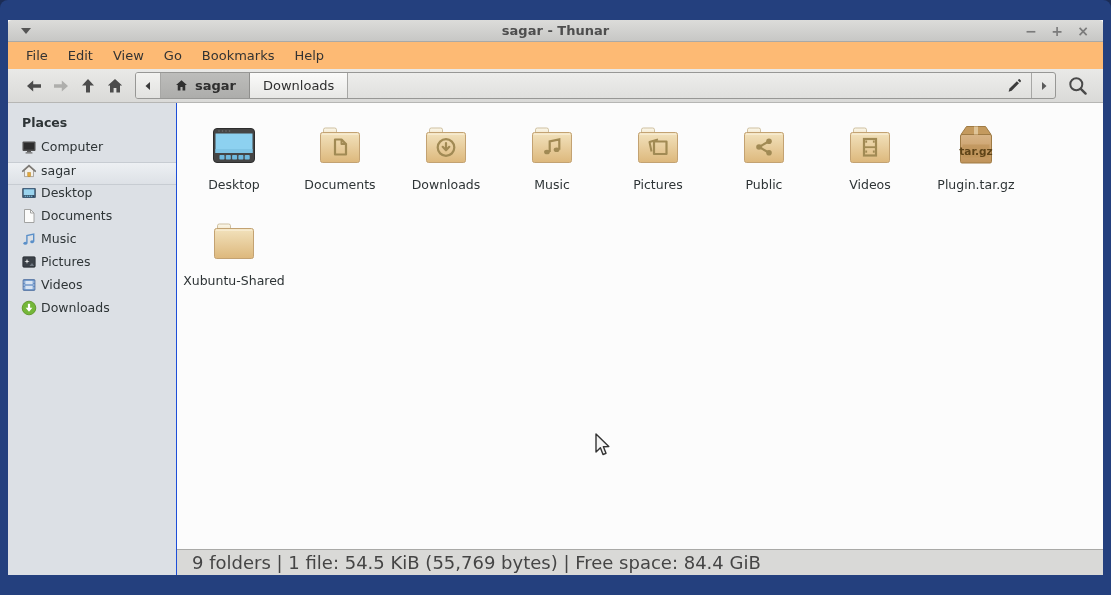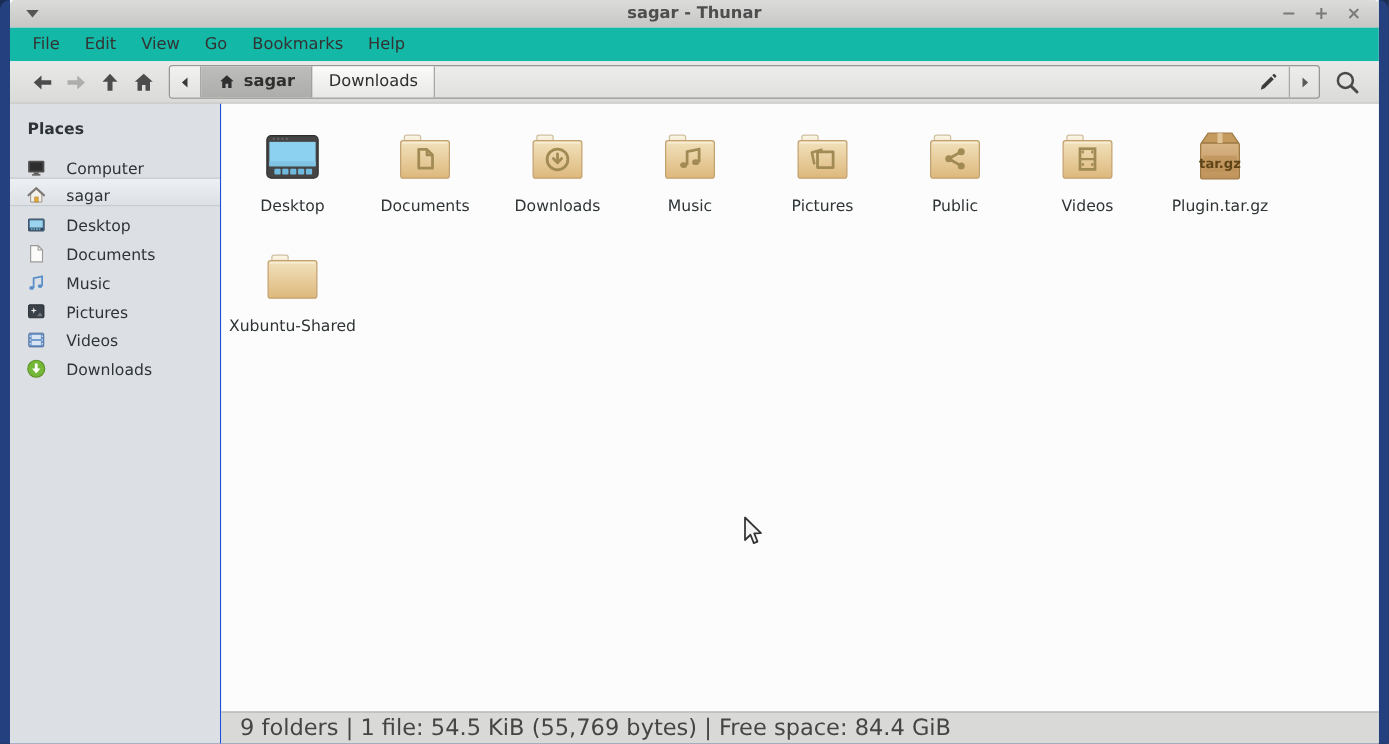--- a/index.html
+++ b/index.html
@@ -1,32 +1,32 @@
 <!DOCTYPE html>
 <html><head>
 <meta charset="utf-8">
 <style>
   * { margin:0; padding:0; box-sizing:border-box; }
   html,body { width:1111px; height:595px; font-family:"DejaVu Sans", sans-serif; background:#1b2c55; }
   .window { width:1111px; height:595px; background:#24407e; border-radius:8px 8px 0 0;
-            padding:0 8px; position:relative; overflow:hidden; }
+            padding:20px 8px; position:relative; overflow:hidden; }
   .win-inner { width:100%; height:100%; display:flex; flex-direction:column; background:#fcfcfc; }
 
   
   .titlebar { height:22px; background:linear-gradient(#dcdcda,#c7c7c5); border-bottom:1px solid #a9a9a7;
               position:relative; display:flex; align-items:center; flex:none; border-radius:4px 4px 0 0; }
   .win-menu-tri { margin-left:13px; width:0; height:0; border-left:5px solid transparent;
                   border-right:5px solid transparent; border-top:6px solid #555; }
   .title-text { position:absolute; left:0; right:0; text-align:center; font-size:13px;
                 font-weight:bold; color:#4e4e4e; }
   .win-controls { position:absolute; right:12px; top:0; height:22px; display:flex; gap:10px; align-items:center; }
   .win-btn { width:16px; text-align:center; font-size:14px; font-weight:bold; color:#7b7b7b; line-height:22px; cursor:default; }
 
   
-  .menubar { height:27px; background:#14b8a6; display:flex; align-items:center; padding-left:8px; flex:none; }
+  .menubar { height:27px; background:#fdba74; display:flex; align-items:center; padding-left:8px; flex:none; }
   .menu-item { padding:0 10px; font-size:13px; color:#333; line-height:27px; }
 
   
   .toolbar { height:34px; background:linear-gradient(#e9e9e7,#dadad8); border-bottom:1px solid #b6b6b4;
              display:flex; align-items:center; padding:0 12px; flex:none; }
   .tool-btn { width:27px; height:27px; display:flex; align-items:center; justify-content:center; flex:none; }
   .pathbar { flex:1; height:27px; margin:0 8px 0 7px; border:1px solid #979795; border-radius:3px;
              background:linear-gradient(#ededeb,#e0e0de); display:flex; align-items:stretch; overflow:hidden; }
   .path-scroll { width:25px; display:flex; align-items:center; justify-content:center;
                  border-right:1px solid #a7a7a5; background:linear-gradient(#f2f2f0,#e2e2e0); }
@@ -34,21 +34,21 @@
   .path-btn.active { background:linear-gradient(#bdbdbb,#adadab); border-right:1px solid #8f8f8d; font-weight:bold; }
   .path-btn.plain { background:linear-gradient(#fbfbfa,#e7e7e5); border-right:1px solid #a7a7a5; }
   .path-spacer { flex:1; }
   .path-edit { width:34px; display:flex; align-items:center; justify-content:center; }
   .path-drop { width:24px; display:flex; align-items:center; justify-content:center; border-left:1px solid #a7a7a5; }
 
   
   .content { flex:1; display:flex; min-height:0; }
   .sidebar { width:169px; background:#dce0e5; border-right:1px solid #1d4ed8; padding-top:9px; flex:none; }
   .sidebar-header { font-weight:bold; font-size:12.5px; color:#2e3436; padding:3px 0 9px 14px; }
-  .side-item { height:23px; display:flex; align-items:flex-end; gap:16px; padding-left:13px;
+  .side-item { height:23px; display:flex; align-items:flex-start; gap:4px; padding-left:13px;
                font-size:12.5px; color:#2e3436; }
   .side-item.selected { background:linear-gradient(#edf0f3,#dde1e6);
                         border-top:1px solid #c7ccd2; border-bottom:1px solid #c7ccd2; height:23px; }
   .side-icon { width:16px; height:16px; flex:none; display:flex; }
 
   .right-col { flex:1; display:flex; flex-direction:column; min-width:0; }
   .main { flex:1; background:#fcfcfc; padding:14px 0 0 4px; display:flex; flex-wrap:wrap;
           align-content:flex-start; position:relative; }
   .file-cell { width:106px; height:96px; display:flex; flex-direction:column; align-items:center; }
   .file-icon { width:48px; height:48px; margin-top:4px; margin-bottom:8px; }

